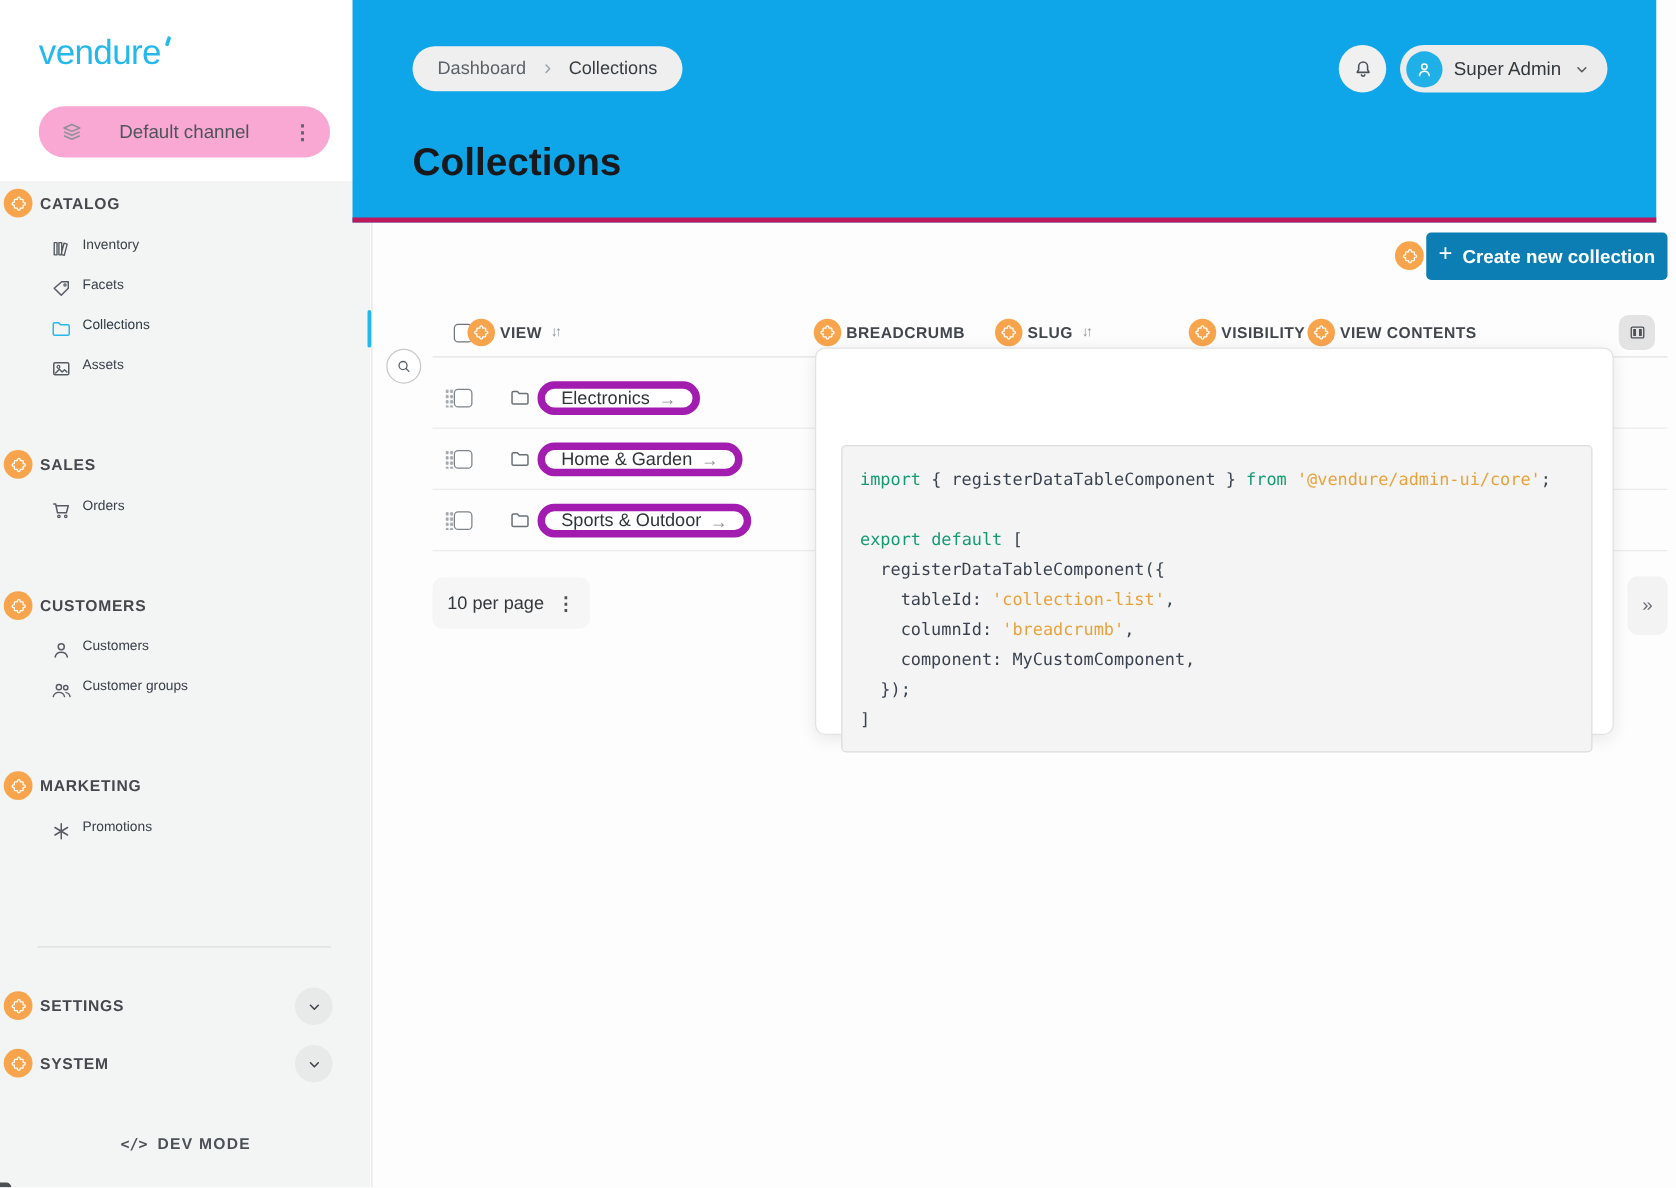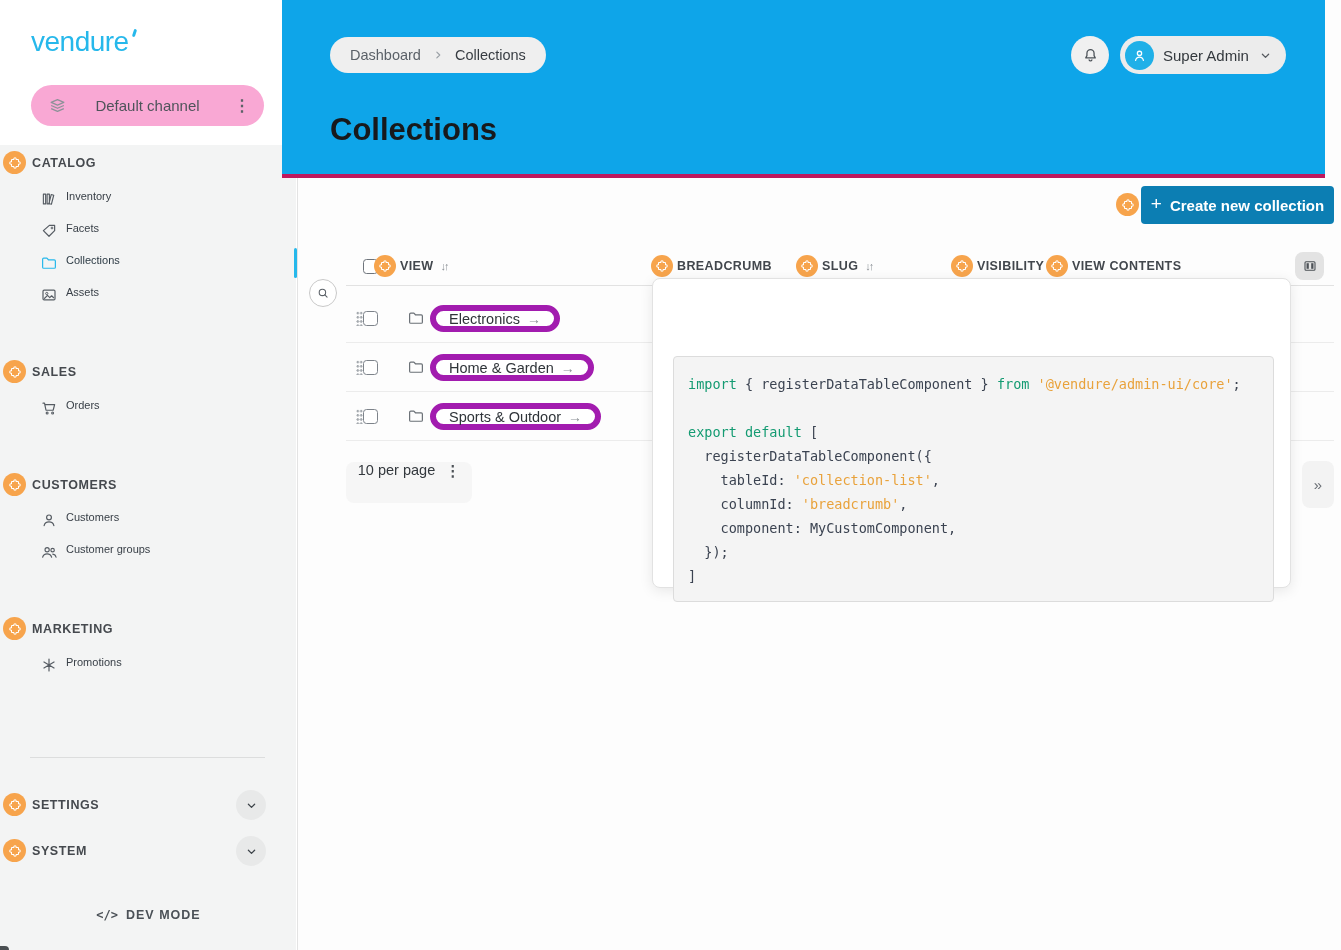--- a/index.html
+++ b/index.html
@@ -72,21 +72,21 @@
 
   .trow { position:absolute; left:346px; width:988px; height:49px; border-bottom:1px solid #ececec; }
   .drag-dots { position:absolute; left:10px; top:17px; width:7px; height:15px;
     background-image:radial-gradient(circle, #a4a9ae 1.2px, transparent 1.5px); background-size:3.5px 4.2px; }
   .trow .checkbox { position:absolute; left:17px; top:17px; border-color:#7d838a; }
   .trow .folder { position:absolute; left:61px; top:15px; width:18px; height:18px; color:#6a7076; }
   .name-pill { position:absolute; left:84px; top:11px; height:27px; border:6px solid #a21caf; border-radius:14px; background:#fff; display:flex; align-items:center; gap:7px; padding:0 13px; }
   .name-pill .pill-label { font-size:14.5px; color:#2f3439; }
   .name-pill .pill-arrow { font-size:14px; color:#8c9196; }
 
-  .perpage { position:absolute; left:346px; top:462px; width:126px; height:41px; background:#f6f6f6; border-radius:8px; display:flex; justify-content:center; gap:10px; }
+  .perpage { position:absolute; left:346px; top:462px; width:126px; height:41px; background:#f6f6f6; border-radius:8px; display:flex; align-items:center; justify-content:center; gap:10px; }
   .perpage-label { font-size:14.5px; color:#33383d; }
   .perpage-kebab { font-size:15px; color:#4c5156; font-weight:700; }
   .pager-next { position:absolute; left:1302px; top:461px; width:32px; height:47px; background:#f3f3f3; border-radius:8px; display:flex; align-items:center; justify-content:center; font-size:15px; color:#6a6f75; }
 
   
   .popover { position:absolute; left:652px; top:278px; width:639px; height:310px; background:#fff; border:1px solid #e2e2e2; border-radius:8px; box-shadow:0 3px 14px rgba(0,0,0,0.09); }
   .code-block { position:absolute; left:20px; top:32px; width:601px; height:246px; background:#f4f4f4; border:1px solid #dcdcdc; border-radius:4px; padding:15px 26px 15px 14px; overflow:hidden;margin-top:45px; }
   .code-line { height:24px; line-height:24px; white-space:pre; font-family:"DejaVu Sans Mono", monospace; font-size:13.5px; }
   .tok-k { color:var(--code-keyword); }
   .tok-s { color:var(--code-string); }

